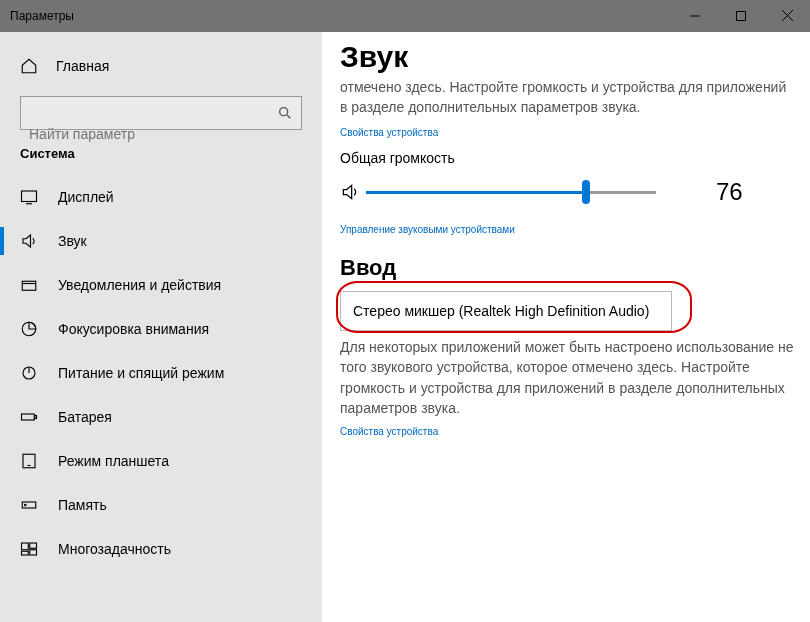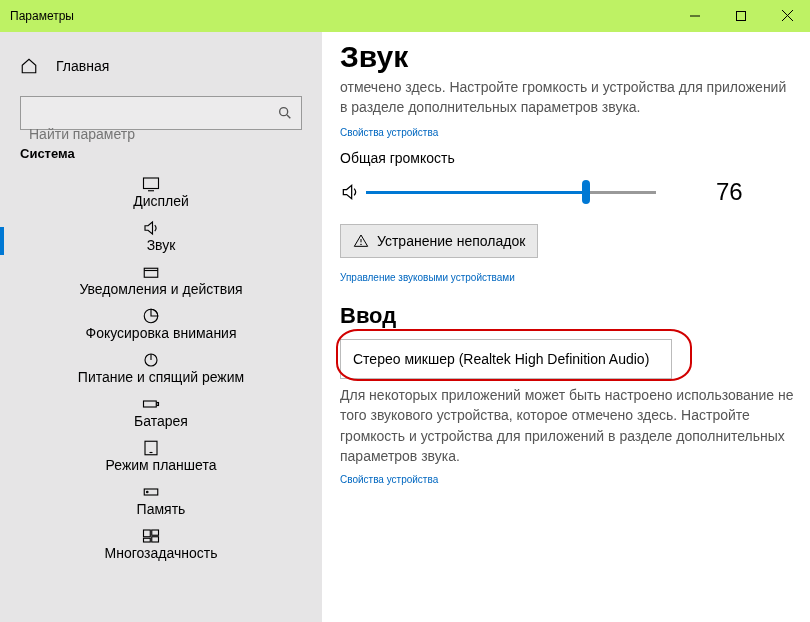--- a/index.html
+++ b/index.html
@@ -11,21 +11,21 @@
   overflow: hidden;
   position: relative;
   color: #000;
 }
 .titlebar {
   height: 32px;
   display: flex;
   align-items: center;
   padding-left: 10px;
   font-size: 12px;
-  background: #bef264;
+  background: #737373;
   border-bottom: 1px solid transparent;
 }
 .titlebar .spacer { flex: 1; }
 .titlebar .win-btn {
   width: 46px; height: 32px;
   display: flex; align-items: center; justify-content: center;
   font-size: 12px; color: #333;
 }
 .main { display: flex; height: calc(622px - 32px); }
 .sidebar {
@@ -59,21 +59,20 @@
   padding: 0 20px;
   font-size: 13px; font-weight: 600;
   margin-bottom: 14px;
 }
 .nav-item {
   display: flex; align-items: center;
   height: 44px;
   padding: 0 20px;
   font-size: 14px;
   position: relative;
-  flex-direction: column;
 }
 .nav-item .icon {
   width: 22px; margin-right: 16px;
   display: flex; align-items: center;
 }
 .nav-item.active::before {
   content: "";
   position: absolute; left: 0; top: 8px; bottom: 8px;
   width: 4px; background: #0078d4;
 }
@@ -308,30 +307,20 @@
           </svg>
       </span>
       <div class="slider-wrap">
         <div class="slider-track"></div>
         <div class="slider-fill" style="width:76%"></div>
         <div class="slider-thumb" style="left:calc(76% - 4px)"></div>
       </div>
       <div class="vol-value">76</div>
     </div>
 
-    <div class="fix-btn">
-      <span class="warn">
-        <svg width="16" height="16" viewBox="0 0 24 24" fill="none" stroke="#000" stroke-width="1.5">
-            <path d="M12 3 L22 20 H2 Z"></path>
-            <line x1="12" y1="9" x2="12" y2="14"></line>
-            <circle cx="12" cy="17" r="0.5"></circle>
-          </svg>
-      </span>
-      <span>Устранение неполадок</span>
-    </div>
 
     <a class="link">Управление звуковыми устройствами</a>
 
     <div class="section-heading">Ввод</div>
 
     <div style="position:relative;">
       <div class="dropdown-box">
         <div class="dropdown-opt">
           <span>Стерео микшер (Realtek High Definition Audio)</span>
         </div>

